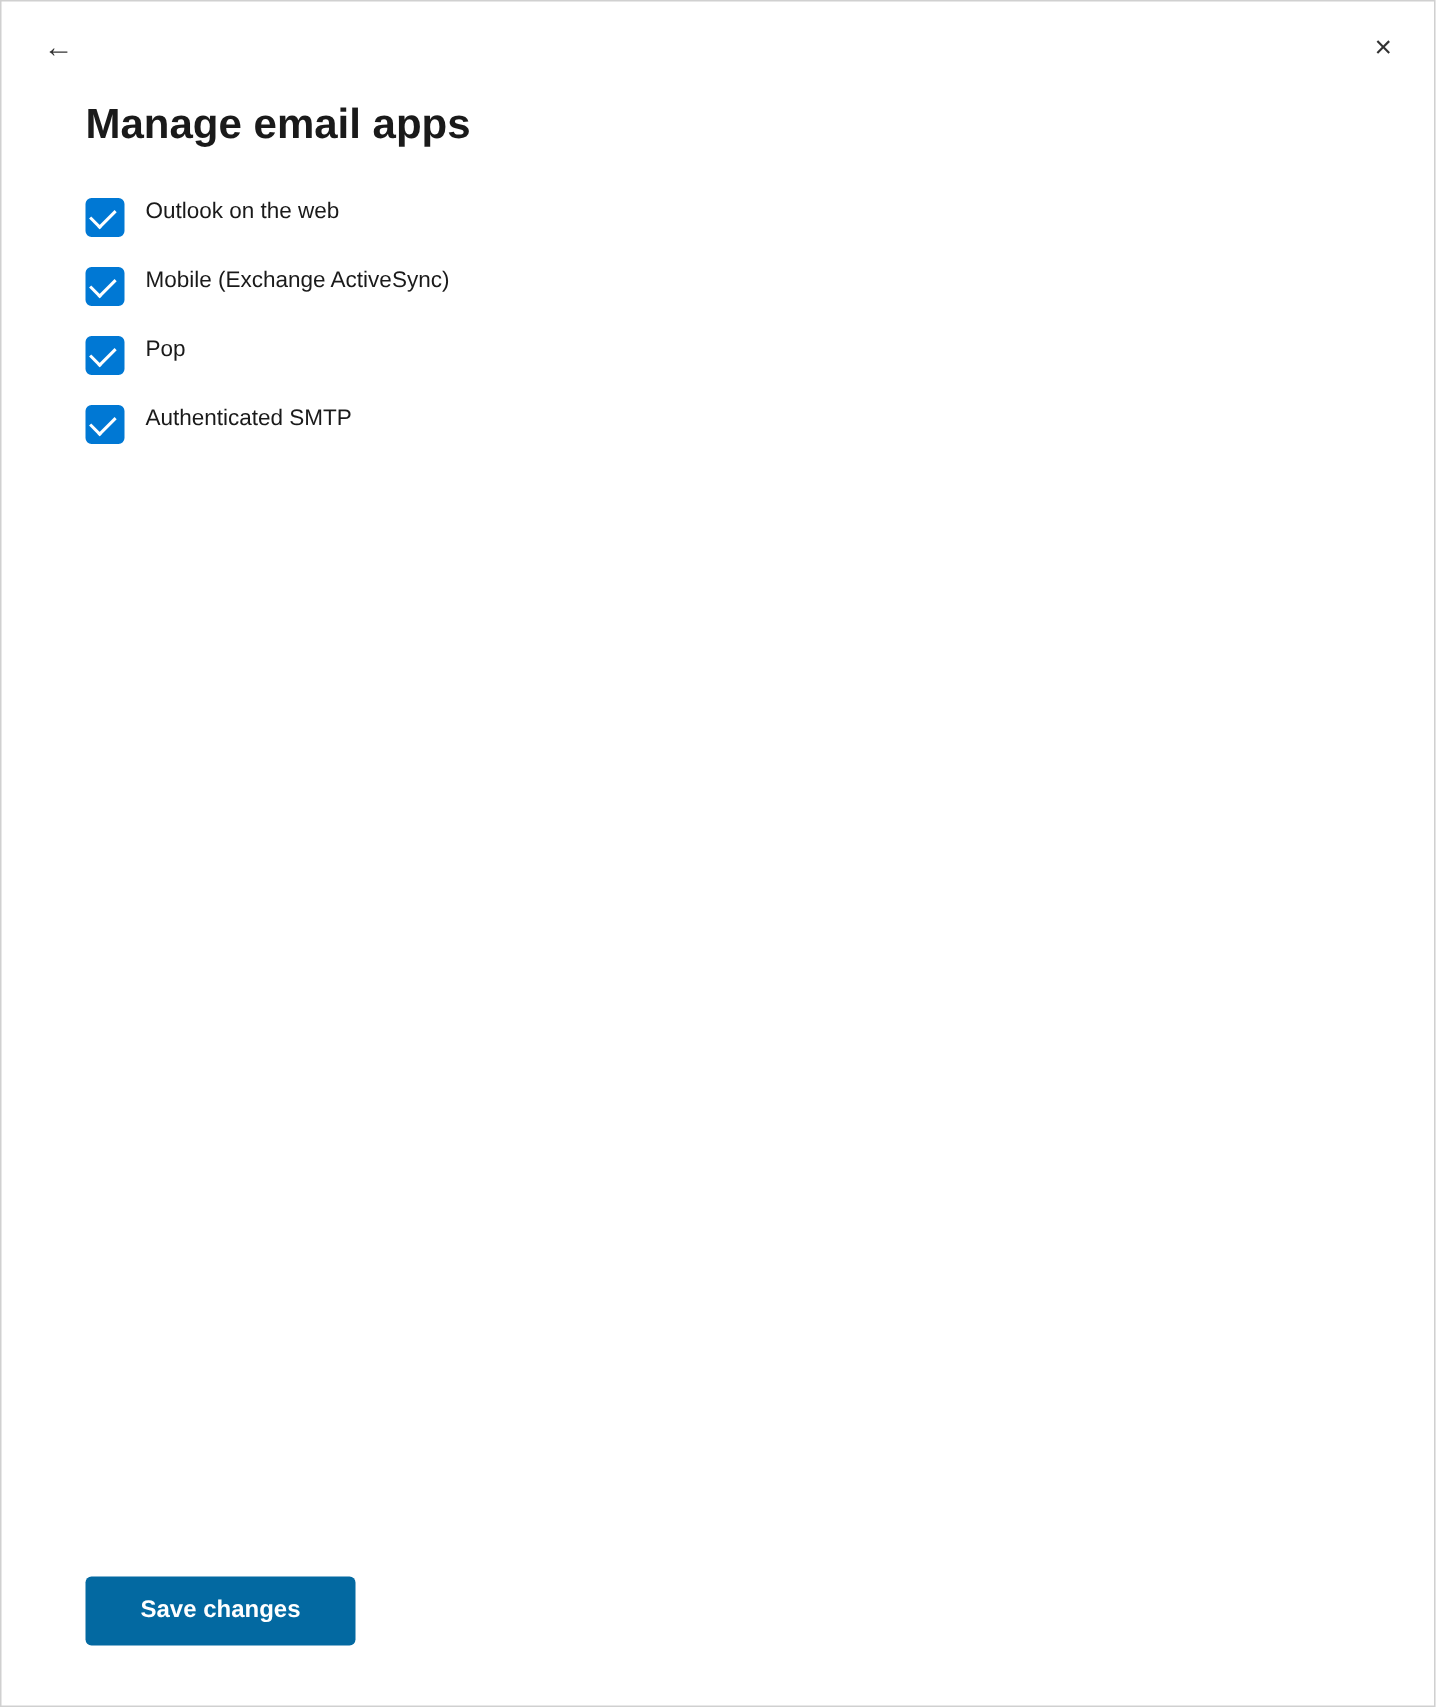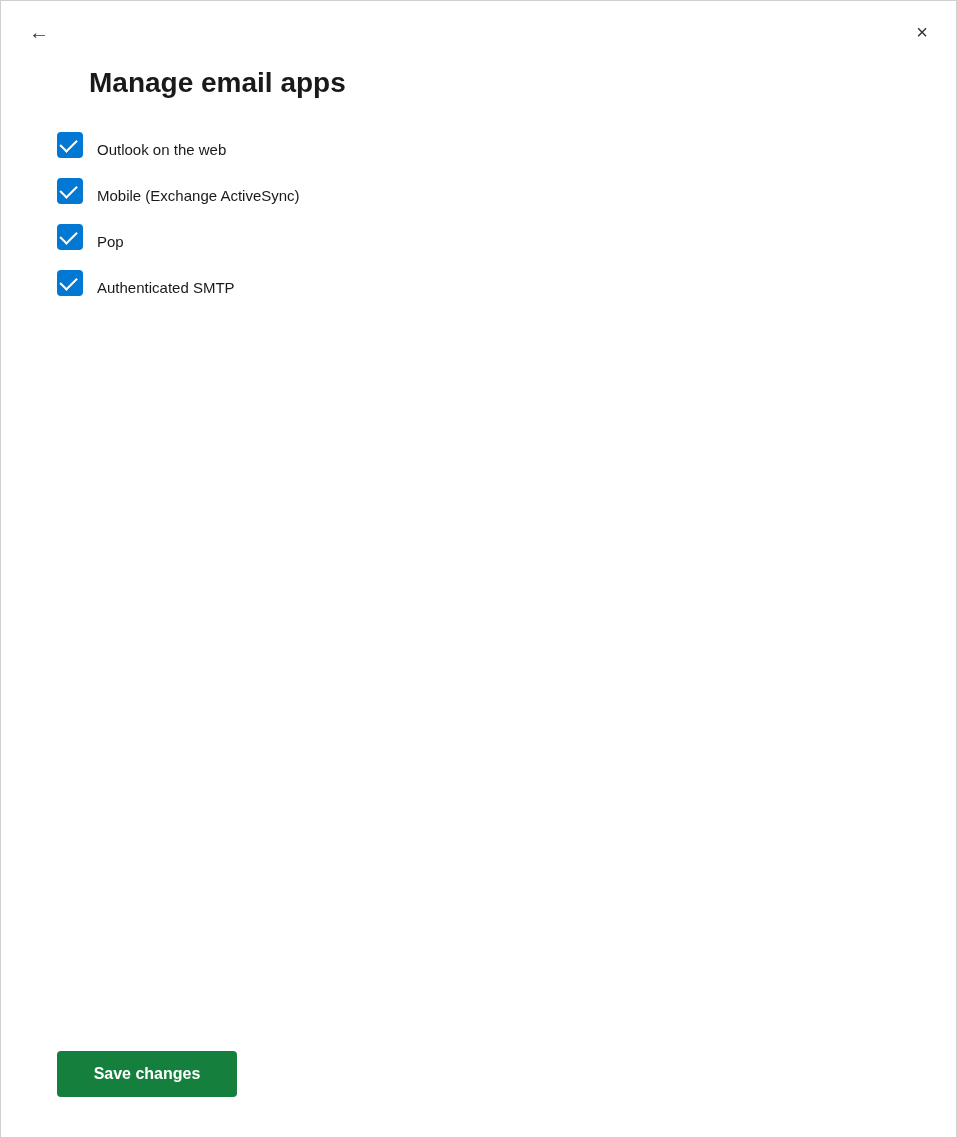--- a/index.html
+++ b/index.html
@@ -66,39 +66,38 @@
       display: flex;
       flex-direction: column;
     }
 
     .page-title {
       font-size: 28px;
       font-weight: 700;
       color: #1a1a1a;
       margin-bottom: 32px;
       line-height: 1.2;
-      margin-left: 32px;
     }
 
     .description {
       font-size: 14px;
       color: #333;
       margin-bottom: 28px;
       line-height: 1.5;
     }
 
     .checkbox-list {
       display: flex;
       flex-direction: column;
       gap: 20px;
     }
 
     .checkbox-item {
       display: flex;
-      align-items: flex-end;
+      align-items: flex-start;
       gap: 14px;
       cursor: pointer;
     }
 
     .custom-checkbox {
       width: 26px;
       height: 26px;
       border-radius: 4px;
       background: #0078d4;
       border: 2px solid #0078d4;
@@ -124,21 +123,21 @@
       color: #1a1a1a;
       cursor: pointer;
     }
 
     .panel-footer {
       padding: 24px 56px 40px 56px;
       border-top: none;
     }
 
     .save-button {
-      background: #15803d;
+      background: #0369a1;
       color: #ffffff;
       border: none;
       padding: 14px 32px;
       font-size: 16px;
       font-weight: 600;
       border-radius: 4px;
       cursor: pointer;
       min-width: 180px;
     }
   </style>

